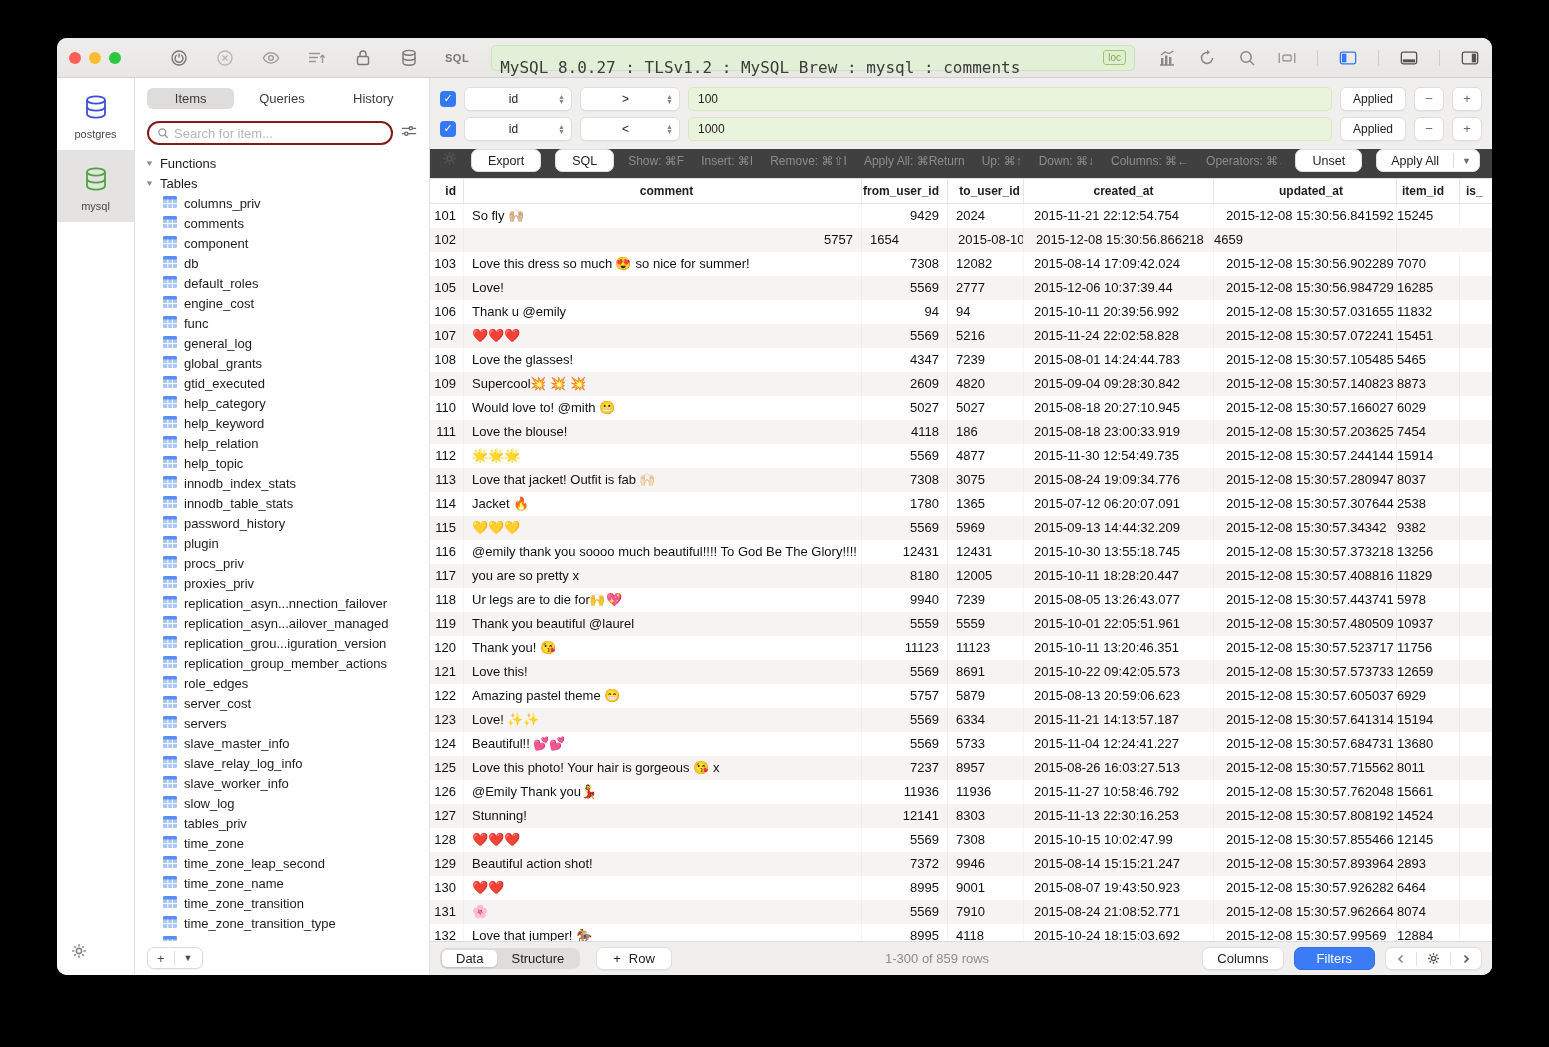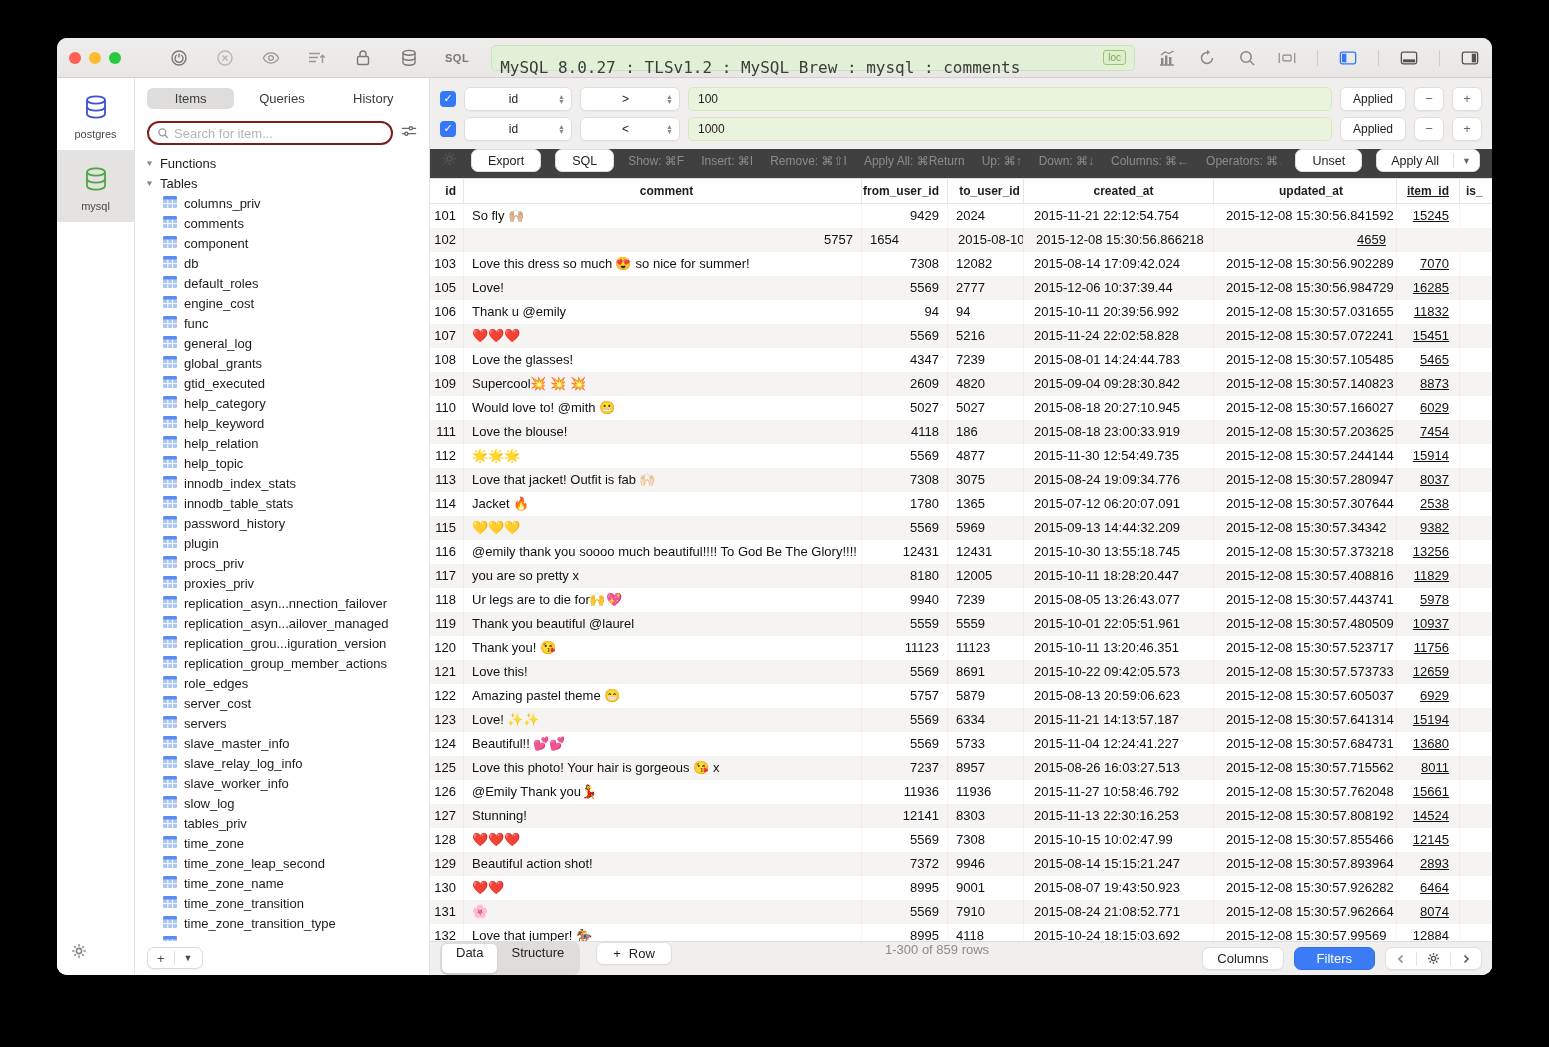--- a/index.html
+++ b/index.html
@@ -107,25 +107,25 @@
   .grid-row:nth-child(even) { background:#F5F4F2; }
   .cell { font-size:13px; color:#111; white-space:nowrap; overflow:hidden; height:24px; line-height:24px;
           border-right:1px solid rgba(0,0,0,.035); }
   .cell:last-child { border-right:none; }
   .c-id { text-align:right; padding-right:7px; }
   .c-comment { padding-left:8px; }
   .c-from { text-align:right; padding-right:8px; }
   .c-to { padding-left:8px; }
   .c-created { padding-left:10px; }
   .c-updated { padding-left:12px; }
-  .c-item { text-align:right; padding-right:10px;text-decoration:underline; }
+  .c-item { padding-right:10px; }
 
   
   .statusbar { flex:0 0 34px; background:#F0EFED; border-top:1px solid #DEDCDA; display:flex;
-               padding:0 10px; gap:10px; }
+               align-items:center; padding:0 10px; gap:10px; }
   .seg { display:flex; background:#DEDDDB; border-radius:7px; padding:2px; }
   .seg-btn { font-size:13px; color:#222; padding:1px 14px; border-radius:5px; }
   .seg-btn.active { background:#fff; box-shadow:0 1px 2px rgba(0,0,0,.15); }
   .row-btn { display:flex; align-items:center; gap:8px; background:#fff; border:1px solid #E0DEDC;
              border-radius:7px; height:23px; padding:0 16px; font-size:13px; color:#222;
              box-shadow:0 1px 1px rgba(0,0,0,.04); margin-left:6px; }
   .rowcount { flex:1; text-align:center; font-size:13px; color:#8E8C8A; }
   .sb-right { display:flex; align-items:center; gap:10px; }
   .plain-btn { background:#fff; border:1px solid #E0DEDC; border-radius:7px; height:23px; padding:0 14px;
                font-size:13px; color:#222; display:flex; align-items:center; box-shadow:0 1px 1px rgba(0,0,0,.04); }

